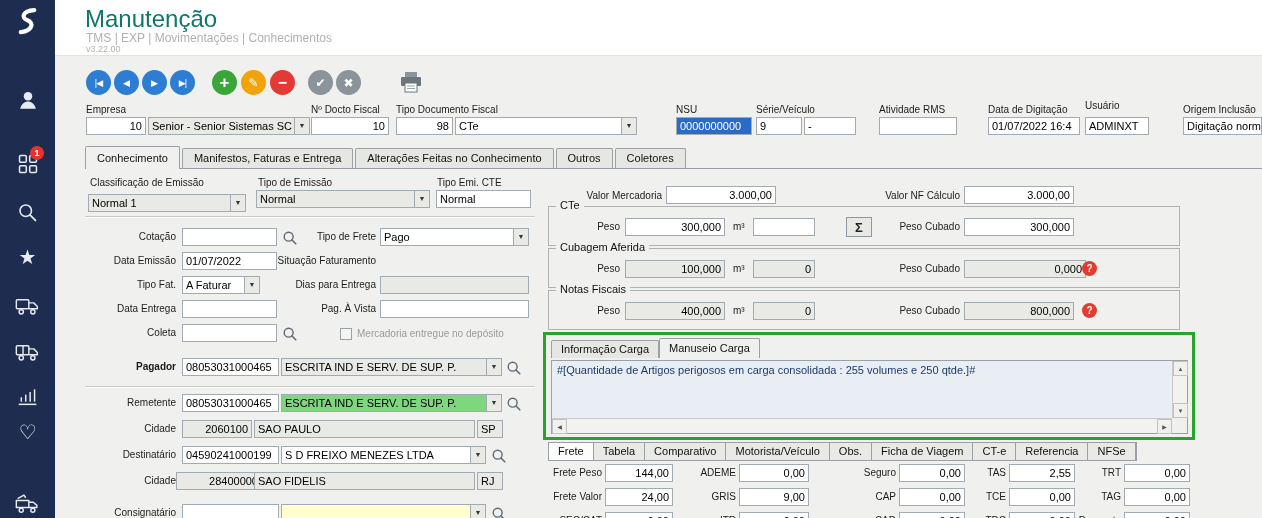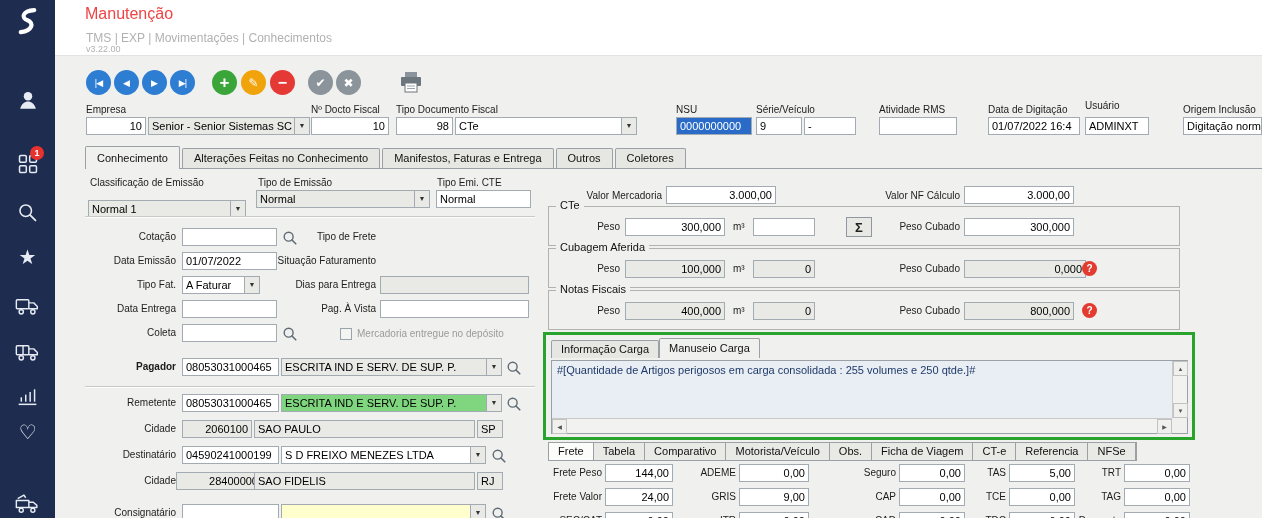--- a/index.html
+++ b/index.html
@@ -31,21 +31,21 @@
   .sigma{position:absolute;width:26px;height:20px;background:#e8e8e5;border:1px solid #8f979f;
          display:flex;align-items:center;justify-content:center;font-size:13px;font-weight:bold;color:#222;cursor:pointer}
   
   #sidebar{position:absolute;left:0;top:0;width:55px;height:518px;background:#1d2c4f}
   .sic{position:absolute;left:14px;width:27px;height:27px;display:flex;align-items:center;justify-content:center;cursor:pointer}
   .glyph{color:#e7ebf3;font-size:20px;line-height:1}
   #badge{position:absolute;left:30px;top:146px;width:14px;height:14px;border-radius:50%;background:#e8322e;
          color:#fff;font-size:9px;font-weight:bold;display:flex;align-items:center;justify-content:center}
   
   #header{position:absolute;left:55px;top:0;width:1207px;height:56px;background:#fff;border-bottom:1px solid #e3e3e1}
-  #title{position:absolute;left:30px;top:5px;font-size:16px;color:#ef4444}
+  #title{position:absolute;left:30px;top:5px;font-size:24px;color:#0f766e}
   #crumb{position:absolute;left:31px;top:31px;font-size:12px;color:#b1b1b1}
   #ver{position:absolute;left:31px;top:44px;font-size:9px;color:#b1b1b1}
   
   .tbtn{position:absolute;top:70px;width:25px;height:25px;border-radius:50%;color:#fff;cursor:pointer;
         display:flex;align-items:center;justify-content:center;font-size:9px}
   .blue{background:#2d7dd2}.green{background:#3aa63a;font-size:17px;font-weight:bold}
   .orange{background:#f0a30a;font-size:12px}.red{background:#e53935;font-size:16px;font-weight:bold}
   .stl{background:#8b939b;font-size:12px}
   
   #maintabs{position:absolute;left:85px;top:146px;right:0;height:23px;display:flex;align-items:flex-end;border-bottom:1px solid #9aa0a6}
@@ -199,43 +199,44 @@
   <div class="fld" style="left:879px;top:117px;width:78px"></div>
   <div class="lbl" style="left:988px;top:104px">Data de Digitação</div>
   <div class="fld" style="left:988px;top:117px;width:92px">01/07/2022 16:4</div>
   <div class="lbl" style="left:1085px;top:100px">Usuário</div>
   <div class="fld" style="left:1085px;top:117px;width:64px">ADMINXT</div>
   <div class="lbl" style="left:1183px;top:104px">Origem Inclusão</div>
   <div class="fld" style="left:1183px;top:117px;width:79px">Digitação normal</div>
 
   <div id="maintabs">
     <div class="tab active">Conhecimento</div>
+    <div class="tab">Manifestos, Faturas e Entrega</div>
     <div class="tab">Alterações Feitas no Conhecimento</div>
-    <div class="tab">Manifestos, Faturas e Entrega</div>
     <div class="tab">Outros</div>
     <div class="tab">Coletores</div>
   </div>
 
   <div class="lbl" style="left:90px;top:177px">Classificação de Emissão</div>
-  <div class="fld combo dis" style="left:88px;top:200px;width:158px"><span>Normal 1</span><span class="arr">▼</span></div>
+  <div class="fld combo dis" style="left:88px;top:194px;width:158px"><span>Normal 1</span><span class="arr">▼</span></div>
   <div class="lbl" style="left:258px;top:177px">Tipo de Emissão</div>
   <div class="fld combo dis" style="left:256px;top:190px;width:174px"><span>Normal</span><span class="arr">▼</span></div>
   <div class="lbl" style="left:437px;top:177px">Tipo Emi. CTE</div>
   <div class="fld" style="left:436px;top:190px;width:95px">Normal</div>
   <div class="sep" style="left:85px;top:216px;width:450px"></div>
 
   <div class="lbl lblr" style="left:60px;top:231px;width:116px">Cotação</div>
   <div class="fld" style="left:182px;top:228px;width:95px"></div>
   <div class="sbtn" style="left:281px;top:229px">
       <svg viewBox="0 0 18 18" width="16" height="16">
         <circle cx="7.5" cy="7.5" r="5" fill="none" stroke="#5f6b76" stroke-width="1.6"></circle>
         <line x1="11.2" y1="11.2" x2="15.5" y2="15.5" stroke="#5f6b76" stroke-width="1.8" stroke-linecap="round"></line>
       </svg>
     </div>
   <div class="lbl lblr" style="left:258px;top:231px;width:118px">Tipo de Frete</div>
+  <div class="fld combo" style="left:380px;top:228px;width:149px"><span>Pago</span><span class="arr">▼</span></div>
 
   <div class="lbl lblr" style="left:60px;top:255px;width:116px">Data Emissão</div>
   <div class="fld" style="left:182px;top:252px;width:95px">01/07/2022</div>
   <div class="lbl lblr" style="left:258px;top:255px;width:118px">Situação Faturamento</div>
 
   <div class="lbl lblr" style="left:60px;top:279px;width:116px">Tipo Fat.</div>
   <div class="fld combo" style="left:182px;top:276px;width:78px"><span>A Faturar</span><span class="arr">▼</span></div>
   <div class="lbl lblr" style="left:258px;top:279px;width:118px">Dias para Entrega</div>
   <div class="fld dis" style="left:380px;top:276px;width:149px"></div>
 
@@ -371,21 +372,21 @@
     <div class="ftab">NFSe</div>
   </div>
 
   <div class="lbl lblr" style="left:540px;top:467px;width:62px">Frete Peso</div>
   <div class="fld numr" style="left:605px;top:464px;width:68px">144,00</div>
   <div class="lbl lblr" style="left:676px;top:467px;width:60px">ADEME</div>
   <div class="fld numr" style="left:739px;top:464px;width:70px">0,00</div>
   <div class="lbl lblr" style="left:836px;top:467px;width:60px">Seguro</div>
   <div class="fld numr" style="left:899px;top:464px;width:66px">0,00</div>
   <div class="lbl lblr" style="left:956px;top:467px;width:50px">TAS</div>
-  <div class="fld numr" style="left:1009px;top:464px;width:66px">5,00</div>
+  <div class="fld numr" style="left:1009px;top:464px;width:66px">2,55</div>
   <div class="lbl lblr" style="left:1064px;top:467px;width:57px">TRT</div>
   <div class="fld numr" style="left:1124px;top:464px;width:66px">0,00</div>
 
   <div class="lbl lblr" style="left:540px;top:491px;width:62px">Frete Valor</div>
   <div class="fld numr" style="left:605px;top:488px;width:68px">24,00</div>
   <div class="lbl lblr" style="left:676px;top:491px;width:60px">GRIS</div>
   <div class="fld numr" style="left:739px;top:488px;width:70px">9,00</div>
   <div class="lbl lblr" style="left:836px;top:491px;width:60px">CAP</div>
   <div class="fld numr" style="left:899px;top:488px;width:66px">0,00</div>
   <div class="lbl lblr" style="left:956px;top:491px;width:50px">TCE</div>

